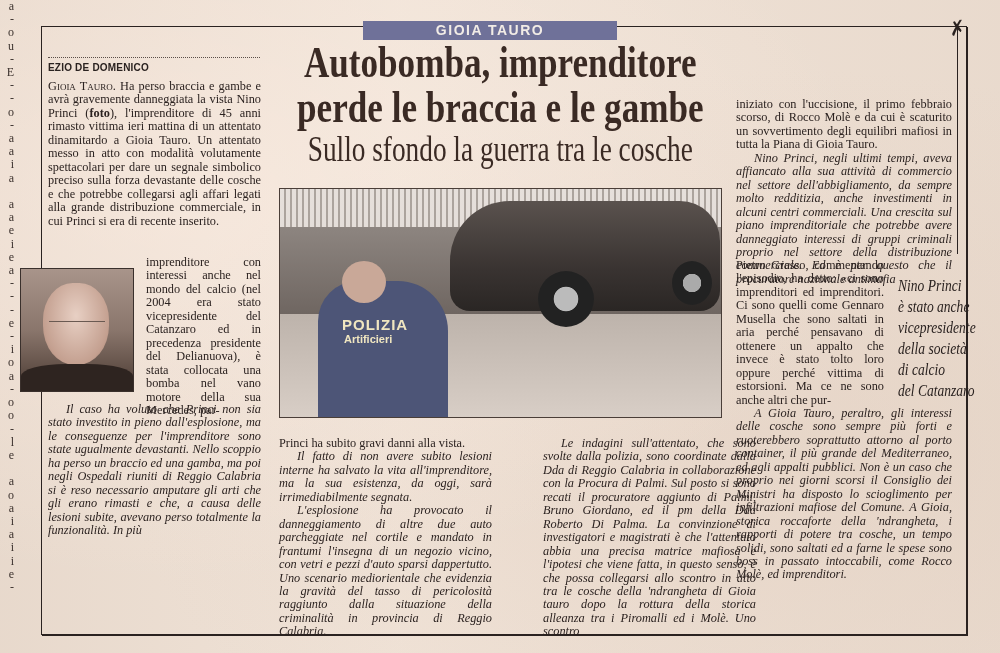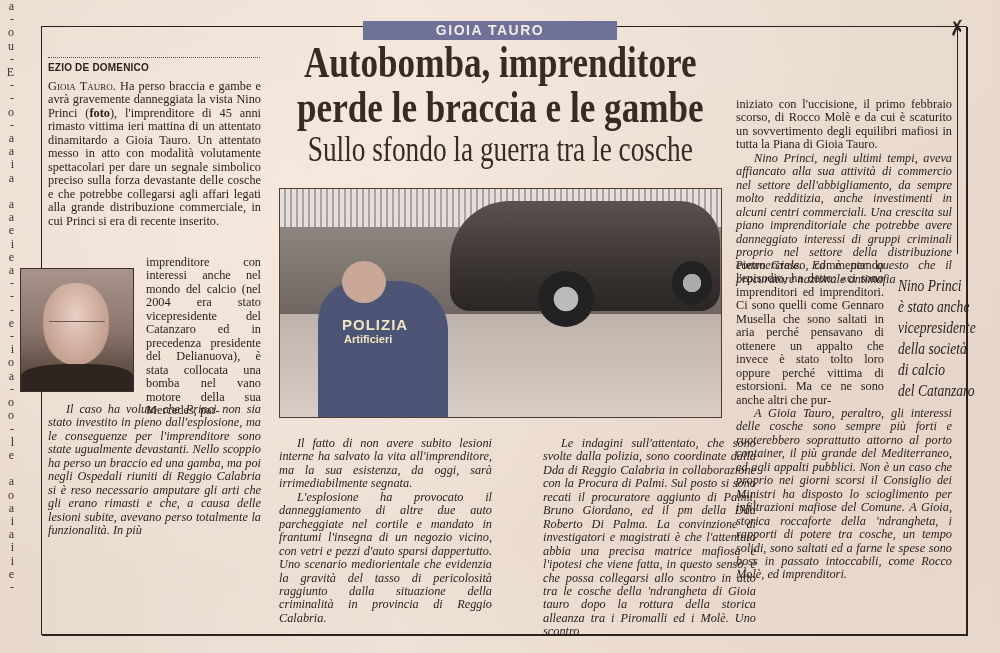--- a/index.html
+++ b/index.html
@@ -173,20 +173,21 @@
   <div class="wheel2"></div>
   <div class="officer"></div>
   <div class="head"></div>
   <div class="vest">
     <span class="l1">POLIZIA</span>
     <span class="l2">Artificieri</span>
   </div>
 </div>
 
 <div class="col" style="left:279px; top:437px; width:213px;">
+  <p>Princi ha subito gravi danni alla vista.</p>
   <p class="ind">Il fatto di non avere subito lesioni interne ha salvato la vita all'imprenditore, ma la sua esistenza, da oggi, sarà irrimediabilmente segnata.</p>
   <p class="ind">L'esplosione ha provocato il danneggiamento di altre due auto parcheggiate nel cortile e mandato in frantumi l'insegna di un negozio vicino, con vetri e pezzi d'auto sparsi dappertutto. Uno scenario mediorientale che evidenzia la gravità del tasso di pericolosità raggiunto dalla situazione della criminalità in provincia di Reggio Calabria.</p>
 </div>
 
 <div class="col" style="left:507px; top:437px; width:213px;margin-left:36px;">
   <p class="ind">Le indagini sull'attentato, che sono svolte dalla polizia, sono coordinate dalla Dda di Reggio Calabria in collaborazione con la Procura di Palmi. Sul posto si sono recati il procuratore aggiunto di Palmi, Bruno Giordano, ed il pm della Dda Roberto Di Palma. La convinzione di investigatori e magistrati è che l'attentato abbia una precisa matrice mafiosa e l'ipotesi che viene fatta, in questo senso, è che possa collegarsi allo scontro in atto tra le cosche della 'ndrangheta di Gioia tauro dopo la rottura della storica alleanza tra i Piromalli ed i Molè. Uno scontro</p>
 </div>
 
 <div class="col" style="left:736px; top:62px; width:216px;margin-top:36px;">
   <p>iniziato con l'uccisione, il primo febbraio scorso, di Rocco Molè e da cui è scaturito un sovvertimento degli equilibri mafiosi in tutta la Piana di Gioia Tauro.</p>

